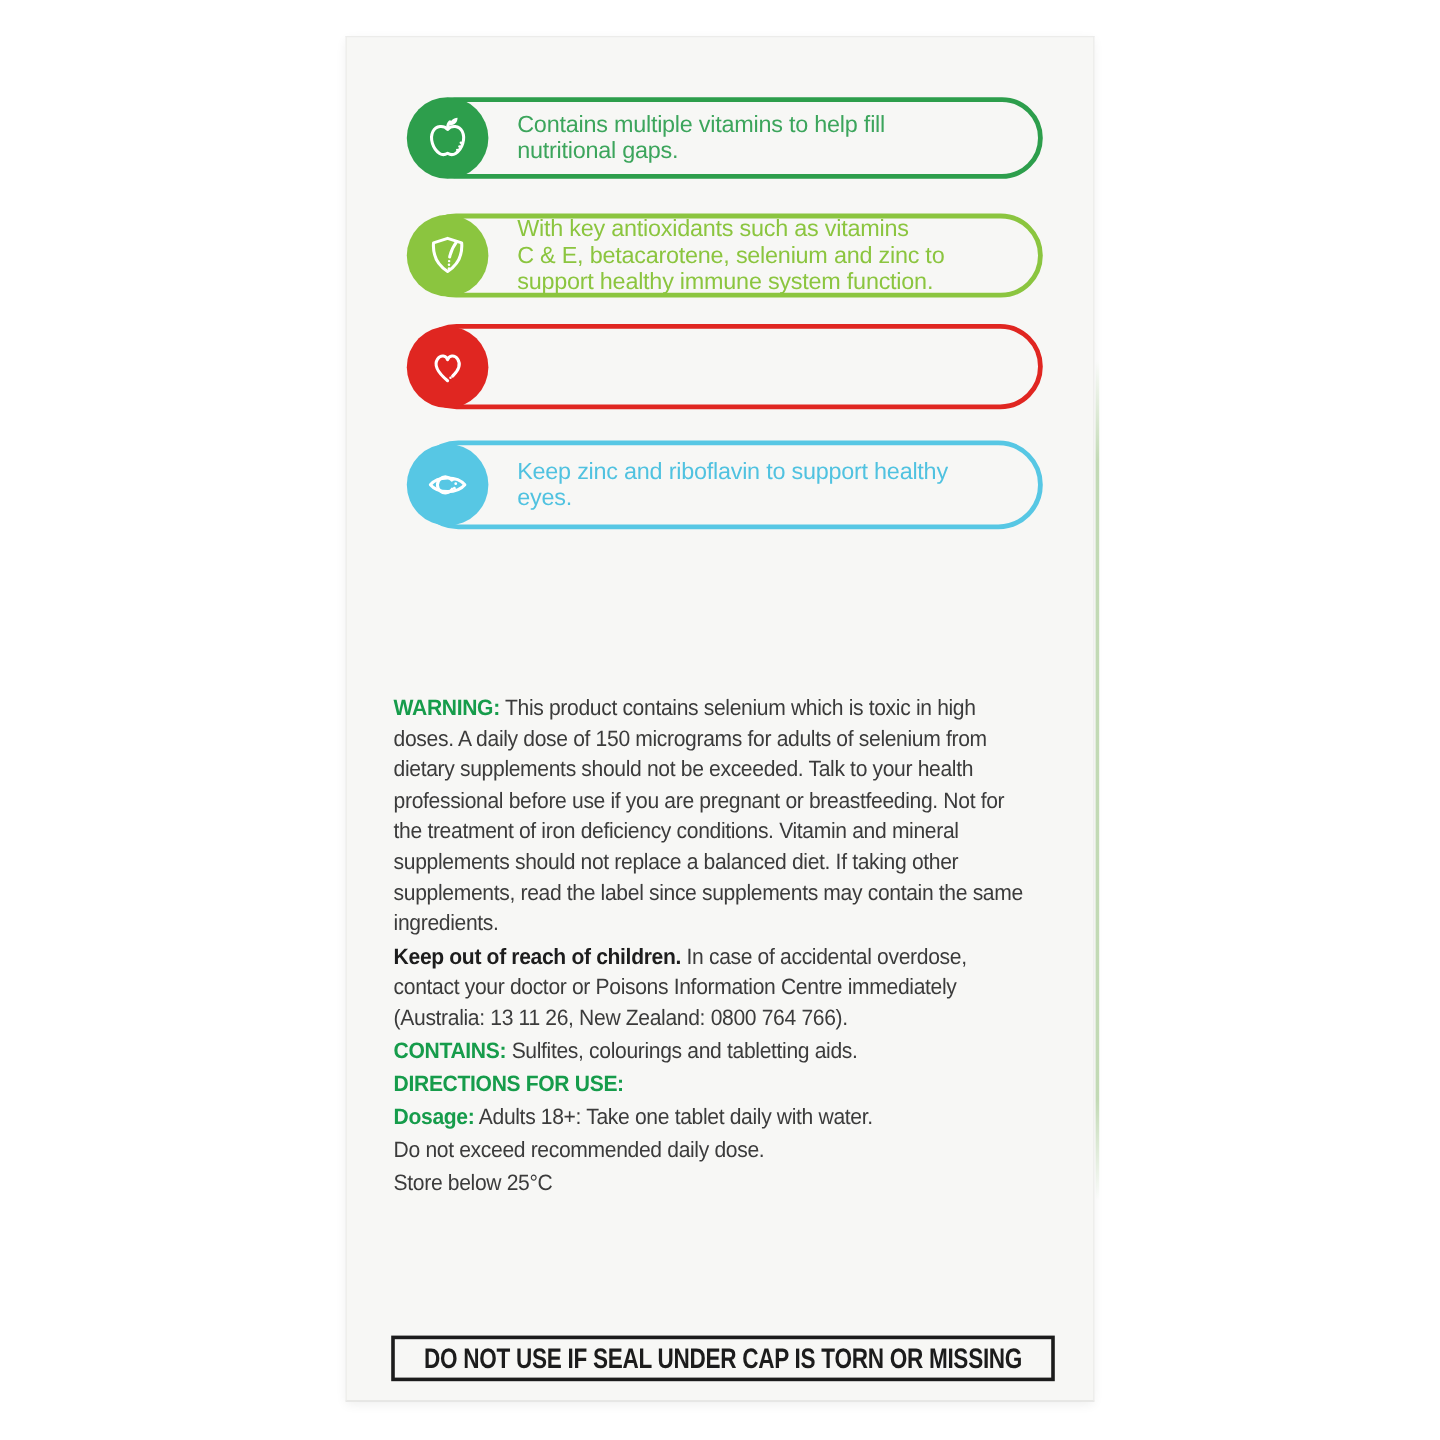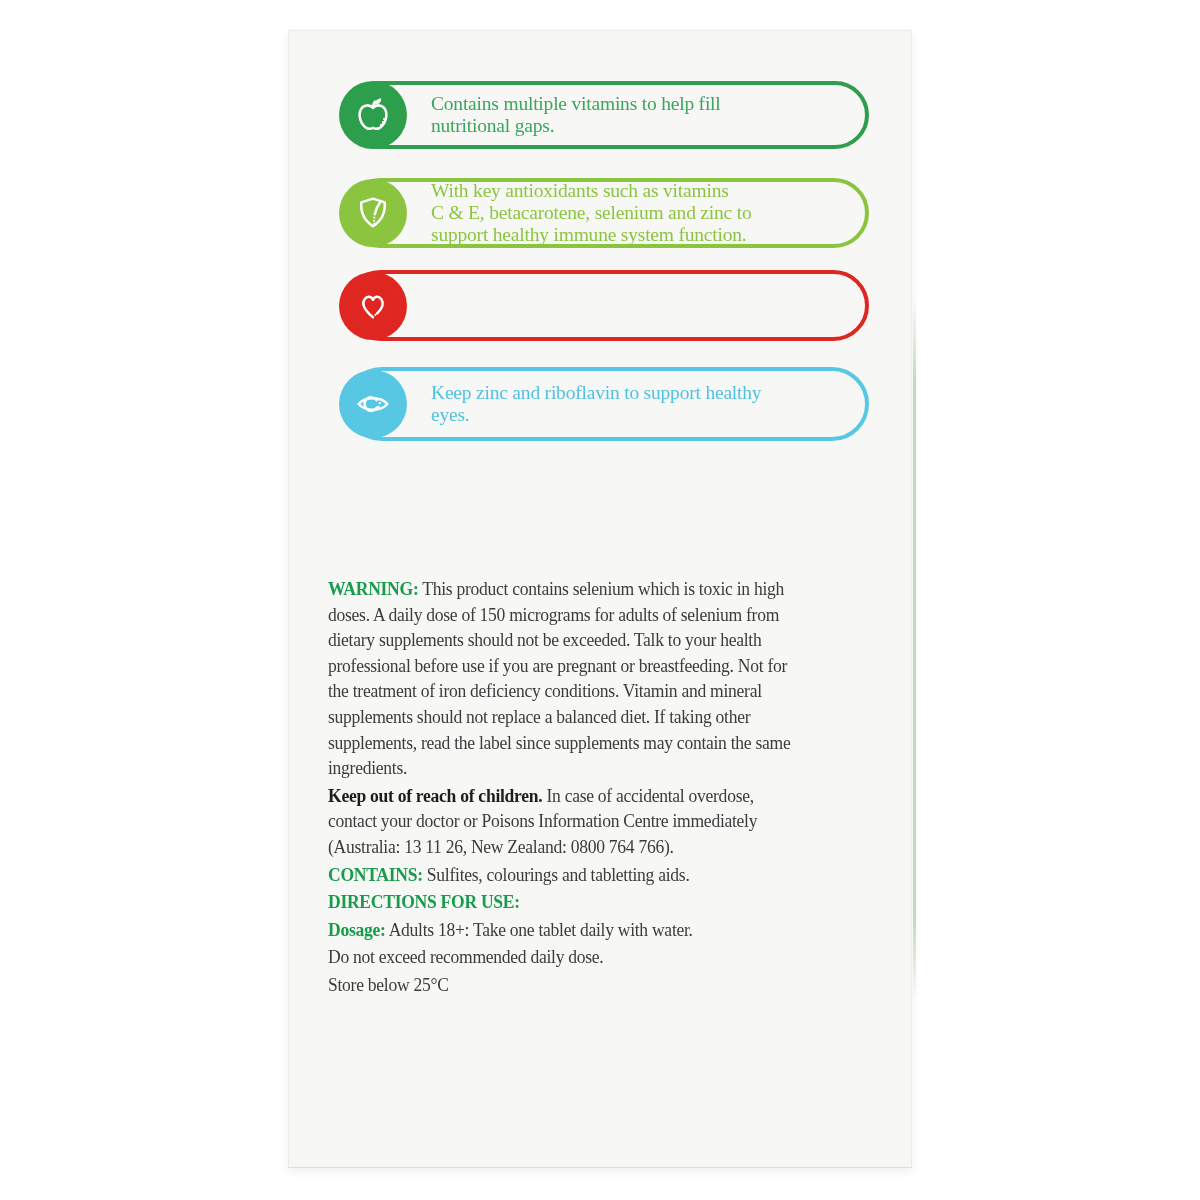--- a/index.html
+++ b/index.html
@@ -2,21 +2,21 @@
 <html style="--page-bg: #ffffff; --panel-bg: #f7f7f5; --heading-green: #169c4b; --body-text: #3b3b3b; --bold-black: #1d1d1d; --seal-color: #1c1c1c;"><head>
 <meta charset="utf-8">
 <style>
   html,body{margin:0;padding:0;}
   body{
     width:1200px;height:1200px;
     background:#ffffff;
     font-family:"Liberation Sans", sans-serif;
     -webkit-font-smoothing:antialiased;
   }
-  .stage{position:relative;width:1032px;height:1200px;overflow:hidden;background:var(--page-bg,#fff);font-family:Liberation Serif, serif;}
+  .stage{position:relative;width:1032px;height:1200px;overflow:hidden;background:var(--page-bg,#fff);}
   
   .panel{
     position:absolute;left:288px;top:30px;width:624px;height:1138px;
     background:var(--panel-bg,#f7f7f5);
     border:1px solid #ececea;
     border-bottom-color:#dddddb;
     box-shadow:0 3px 9px rgba(0,0,0,.07);
     box-sizing:border-box;
   }
   .side-edge{
@@ -157,16 +157,19 @@
       <p><span class="lead-dark">Keep out of reach of children.</span><span> In case of accidental overdose,
 contact your doctor or Poisons Information Centre immediately
 (Australia: 13 11 26, New Zealand: 0800 764 766).</span></p>
       <p><span class="lead-green">CONTAINS:</span><span> Sulfites, colourings and tabletting aids.</span></p>
       <p><span class="lead-green">DIRECTIONS FOR USE:</span></p>
       <p><span class="lead-green">Dosage:</span><span> Adults 18+: Take one tablet daily with water.</span></p>
       <p>Do not exceed recommended daily dose.</p>
       <p>Store below 25°C</p>
     </div>
 
+    <div class="seal-box">
+      <span>DO NOT USE IF SEAL UNDER CAP IS TORN OR MISSING</span>
+    </div>
   </div>
 
   <div class="side-edge"></div>
 </div>
 
 </body></html>

